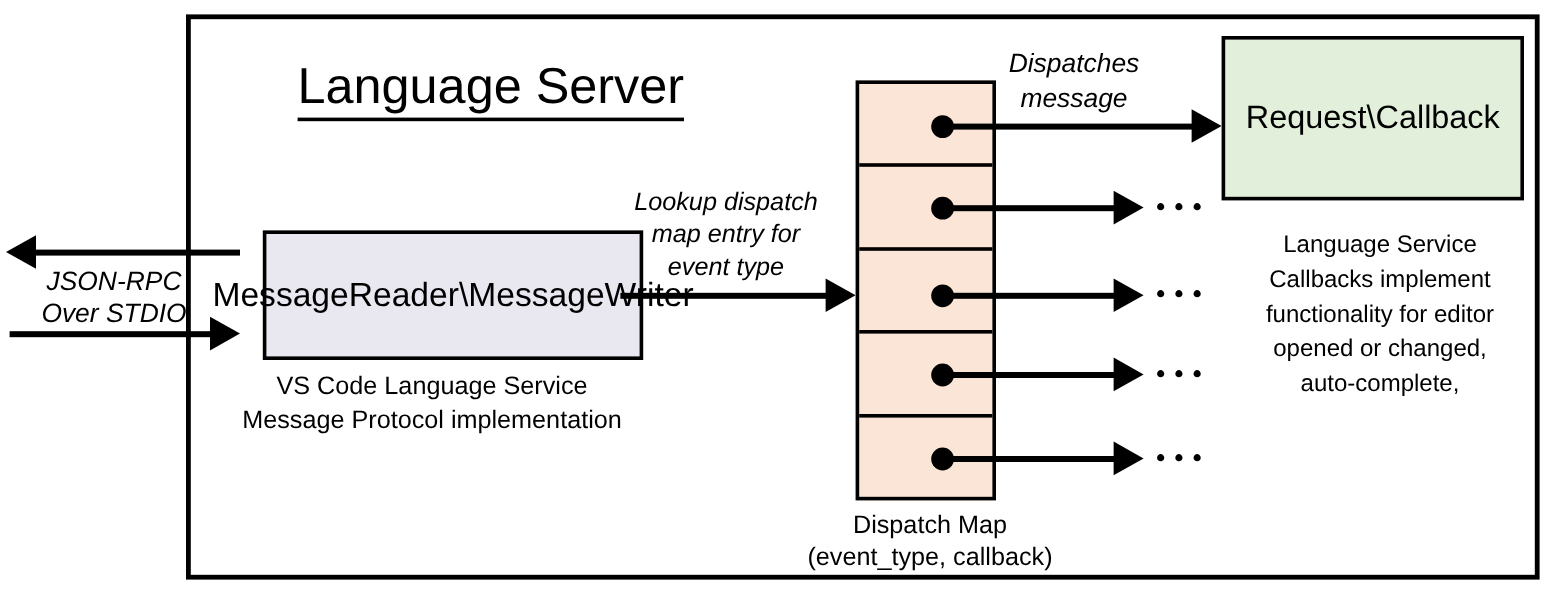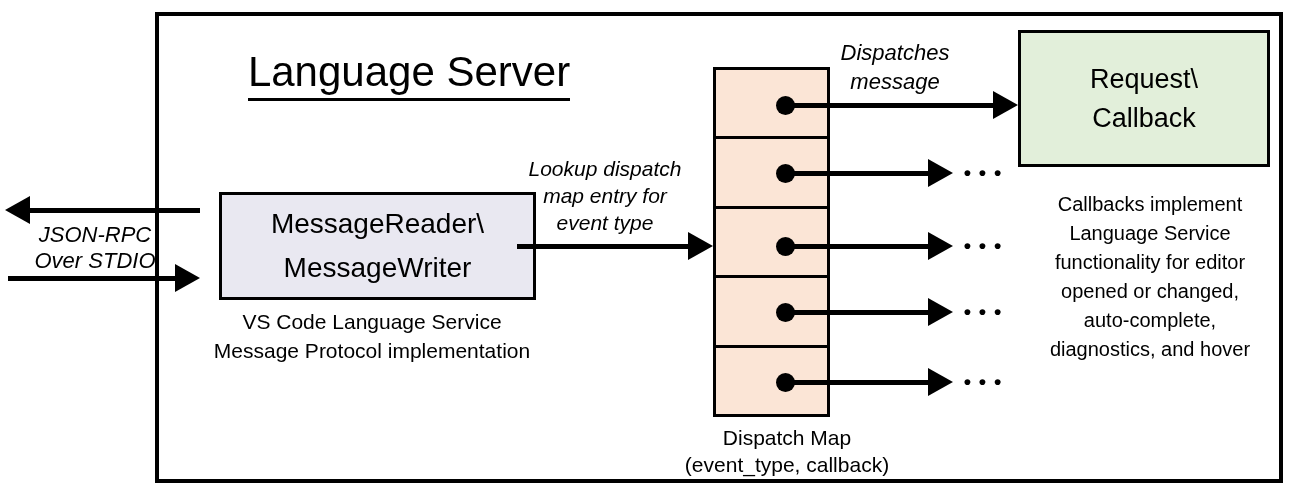--- a/index.html
+++ b/index.html
@@ -7,34 +7,34 @@
     width:1291px;height:494px;position:relative;background:#fff;
     font-family:"Liberation Sans", sans-serif;color:#000;overflow:hidden;
   }
   .abs{position:absolute;}
   
   #outer-frame{left:155px;top:12px;width:1120px;height:463px;border:4px solid var(--line);}
   
   #title-wrap{left:239px;top:48px;width:340px;text-align:center;font-size:42px;}
   #title-wrap .underlined{display:inline-block;border-bottom:3px solid var(--line);padding-bottom:2px;}
   
-  .node{border:3px solid var(--line);display:flex;flex-direction:column;align-items:center;justify-content:center;text-align:left;}
+  .node{border:3px solid var(--line);display:flex;flex-direction:row;align-items:center;justify-content:center;text-align:left;}
   #message-box{left:200px;top:192px;width:311px;height:102px;background:var(--message-box-fill);font-size:28px;line-height:44px;margin-left:19px;}
   #callback-box{left:1018px;top:30px;width:246px;height:131px;background:var(--callback-fill);font-size:27px;line-height:39px;}
   
   #dispatch-map{left:713px;top:67px;width:111px;height:344px;border:3px solid var(--line);background:var(--dispatch-fill);display:flex;flex-direction:column;}
   #dispatch-map .cell{flex:1;border-bottom:3px solid var(--line);}
   #dispatch-map .cell:last-child{border-bottom:none;}
   .dot{width:19px;height:19px;background:var(--line);border-radius:50%;}
   
   .hline{height:5px;background:var(--line);}
   .head-r{width:0;height:0;border-top:14px solid transparent;border-bottom:14px solid transparent;border-left:25px solid var(--line);}
   .head-l{width:0;height:0;border-top:14px solid transparent;border-bottom:14px solid transparent;border-right:25px solid var(--line);}
   
-  .caption{font-size:21px;line-height:29px;text-align:center;margin-left:12px;}
+  .caption{font-size:21px;line-height:29px;text-align:center;}
   .flowlabel{font-style:italic;text-align:center;}
   #jsonrpc-label{left:15px;top:222px;width:160px;font-size:22px;line-height:26px;}
   #lookup-label{left:505px;top:155px;width:200px;font-size:21px;line-height:27px;}
   #dispatches-label{left:810px;top:38px;width:170px;font-size:22px;line-height:29px;}
   #message-caption{left:160px;top:307px;width:400px;}
   #dispatch-caption{left:635px;top:424px;width:280px;font-size:21px;line-height:27px;}
   #callbacks-note{left:1022px;top:190px;width:256px;font-size:20px;line-height:29px;text-align:center;}
   .ellipsis{width:50px;text-align:center;font-weight:bold;font-size:21px;letter-spacing:1px;}
 </style>
 </head>
@@ -112,19 +112,18 @@
 <div class="abs hline" style="left:785px;top:380px;width:144px;"></div>
 <div class="abs head-r" style="left:928px;top:368px;"></div>
 <div class="abs ellipsis" style="left:958px;top:370px;">• • •</div>
 
 <div class="abs node" id="callback-box">
   <div>Request\</div>
   <div>Callback</div>
 </div>
 
 <div class="abs" id="callbacks-note">
+  <div>Language Service</div>
   <div>Callbacks implement</div>
-  <div>Language Service</div>
   <div>functionality for editor</div>
   <div>opened or changed,</div>
   <div>auto-complete,</div>
-  <div>diagnostics, and hover</div>
 </div>
 
 </body></html>

